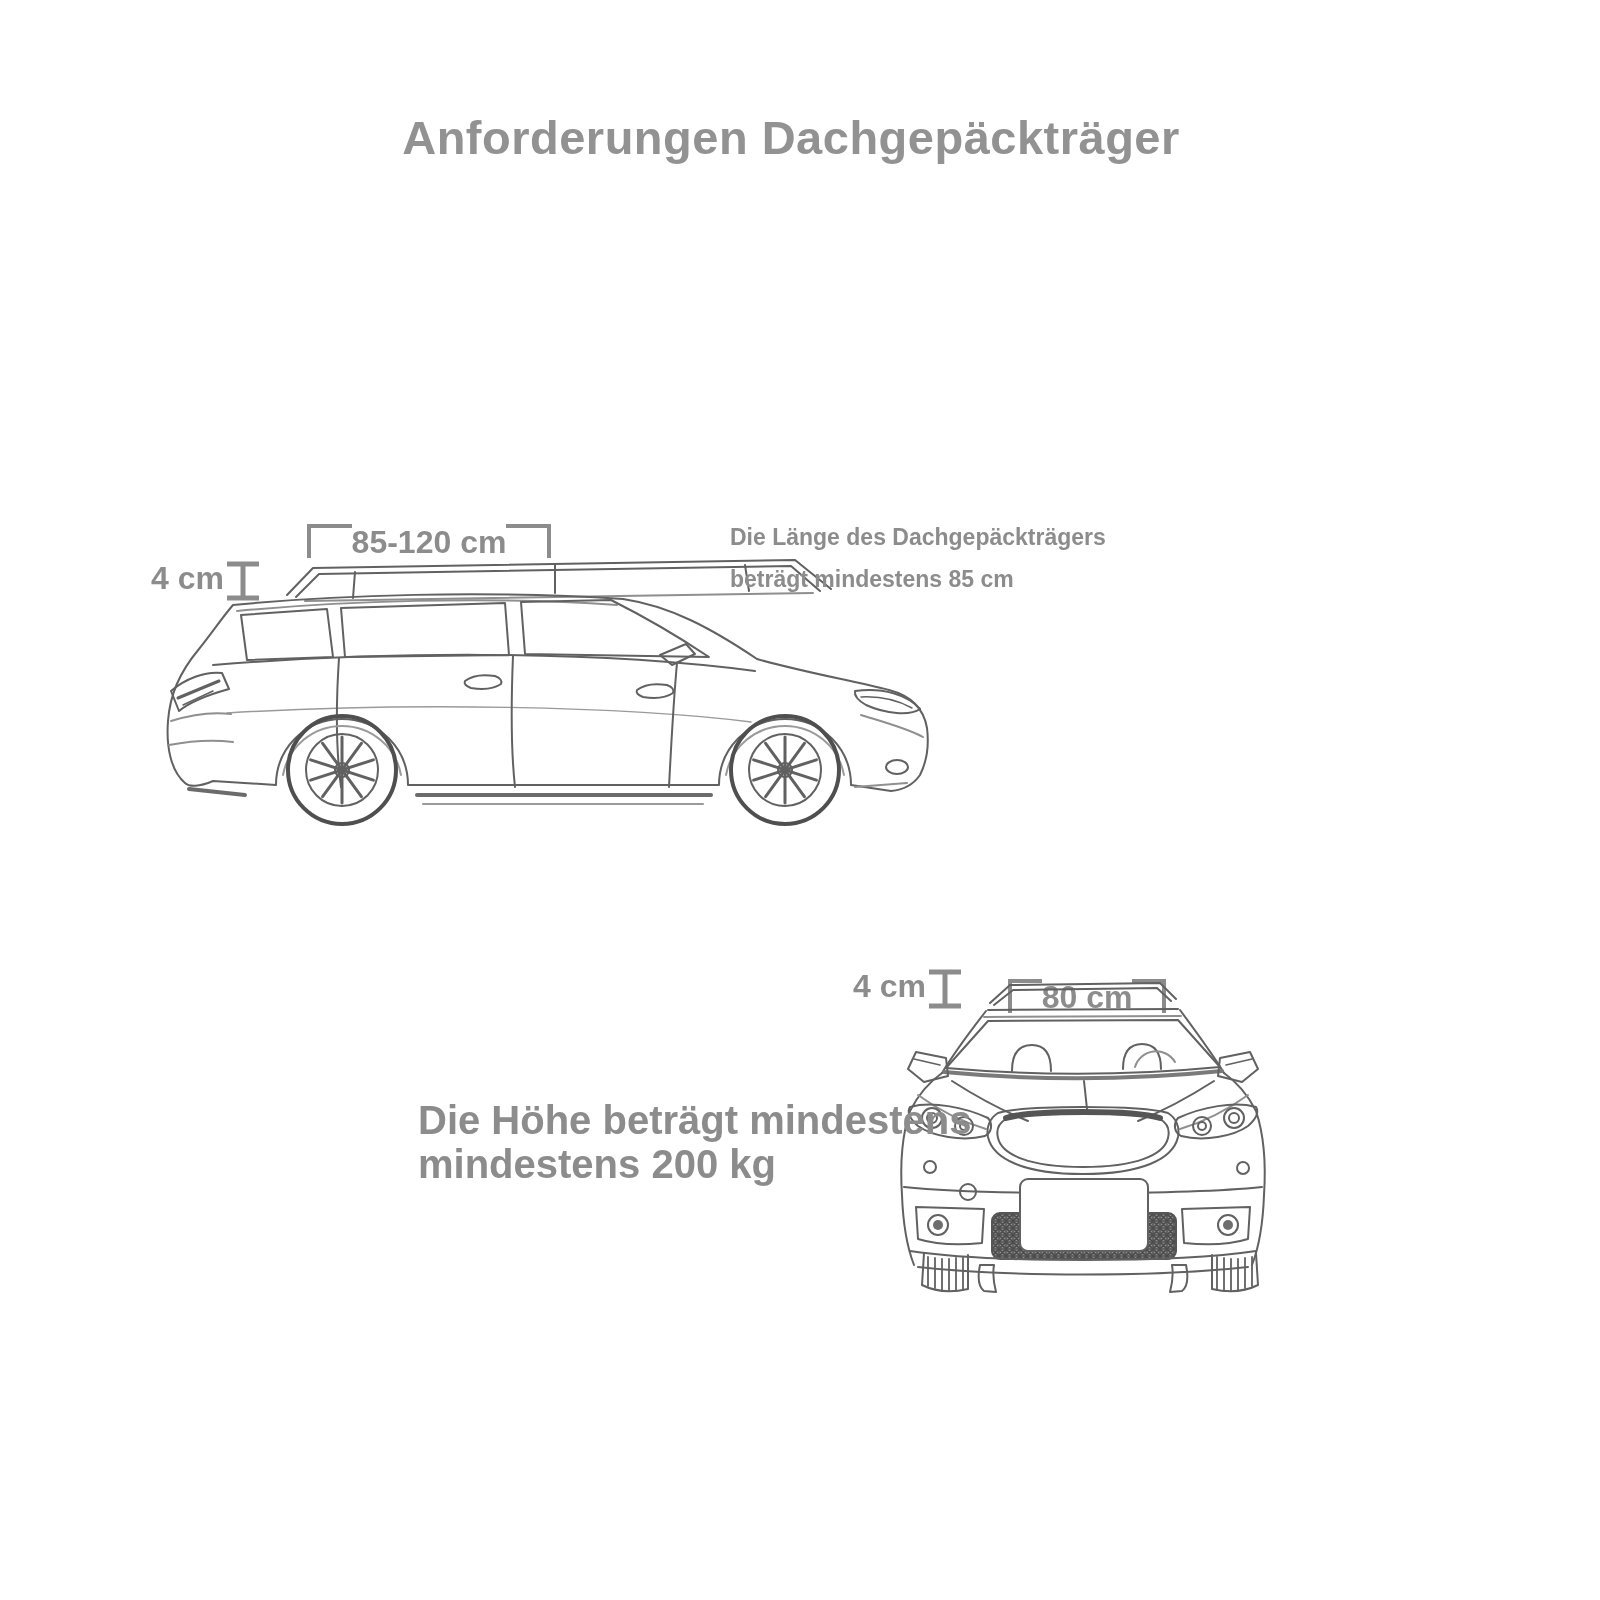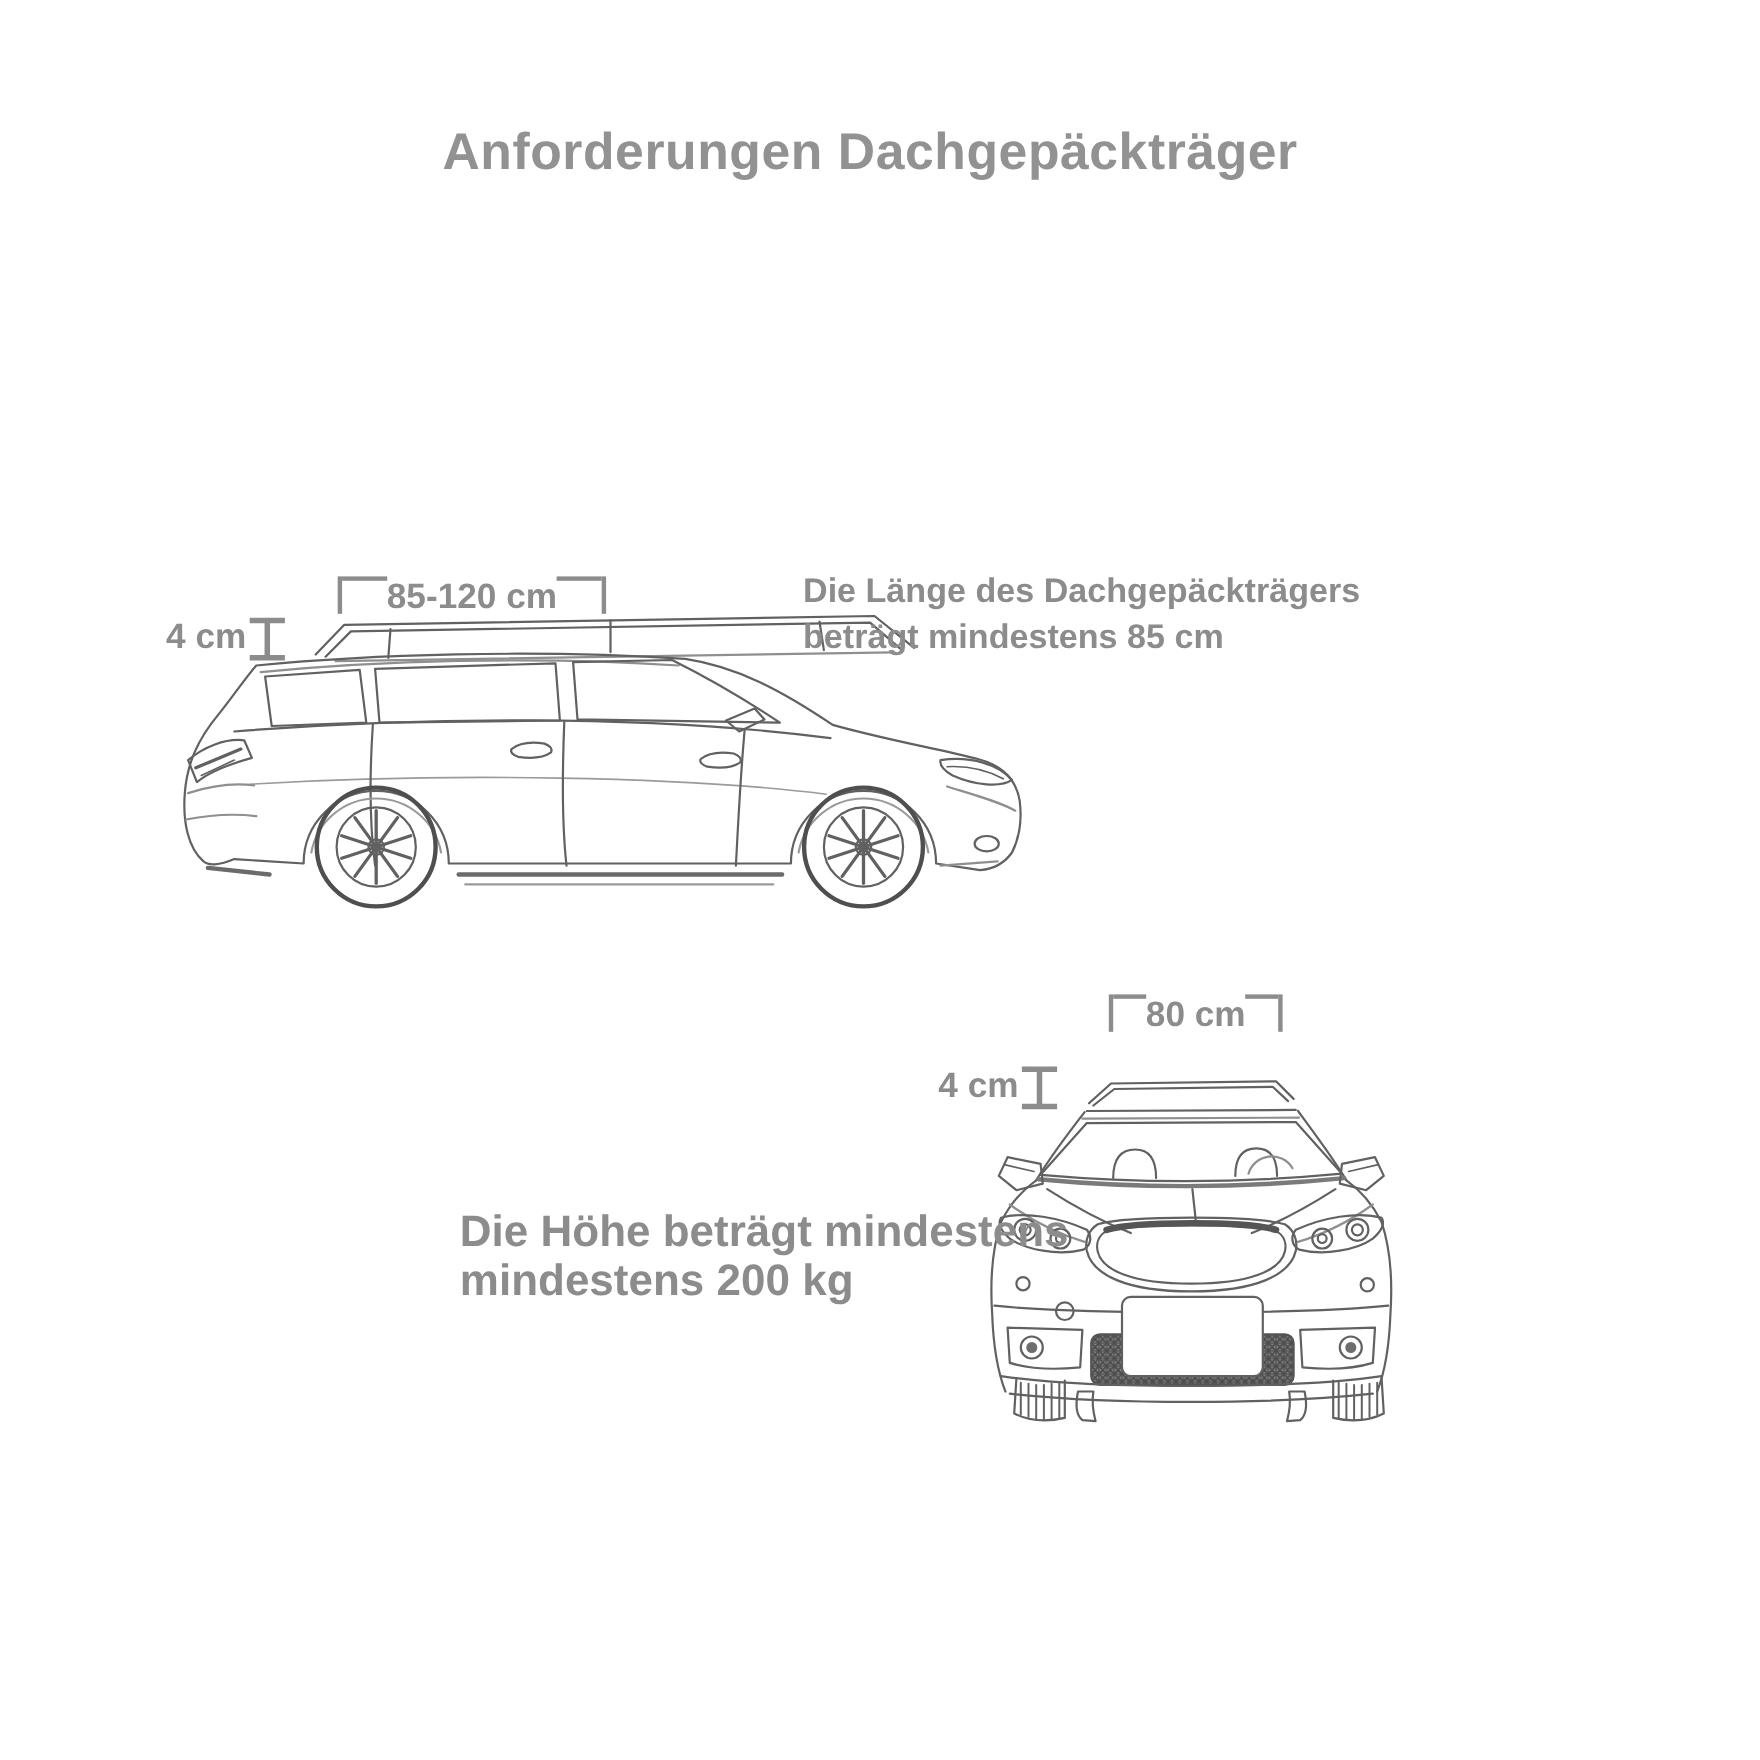--- a/index.html
+++ b/index.html
@@ -5,21 +5,21 @@
   html,body{margin:0;padding:0;background:#fff;}
   .canvas{
     position:relative;width:1600px;height:1600px;background:#ffffff;overflow:hidden;
     font-family:"Liberation Sans", sans-serif;
   }
   .title{
     position:absolute;top:110px;left:0;width:1510px;text-align:center;
     font-size:47px;font-weight:bold;color:#929292;letter-spacing:0.5px;white-space:nowrap;margin-left:36px;
   }
   .note{position:absolute;font-weight:bold;color:#8c8c8c;}
-  .note-side{left:730px;top:516px;font-size:31px;line-height:42px;}
+  .note-side{left:730px;top:516px;font-size:23px;line-height:42px;}
   .note-front{left:418px;top:1098px;font-size:40px;line-height:44px;}
   .dim{position:absolute;display:flex;align-items:flex-start;color:#8c8c8c;font-weight:bold;}
   .dim-h{gap:0;}
   .dim-text{font-size:32px;white-space:nowrap;}
   .tick{width:4px;height:34px;background:#8c8c8c;flex:0 0 auto;}
   .dimline{height:4px;background:#8c8c8c;flex:1 1 auto;}
   .sp{flex:0 0 auto;}
   .gauge{display:block;}
   .car{position:absolute;}
 </style>
@@ -135,21 +135,21 @@
     </svg>
 
     <div class="note note-side">
       <div>Die Länge des Dachgepäckträgers</div>
       <div>beträgt mindestens 85 cm</div>
     </div>
   </div>
 
   <div>
 
-    <div class="dim" style="left:1008px;top:904px;width:158px;height:40px;">
+    <div class="dim" style="left:1008px;top:979px;width:158px;height:40px;">
       <span class="tick"></span>
       <span class="dimline"></span>
       <span class="dim-text sp">80 cm</span>
       <span class="dimline"></span>
       <span class="tick"></span>
     </div>
 
     <div class="dim dim-h" style="left:853px;top:968px;">
       <span class="dim-text">4 cm</span>
       <svg class="gauge" width="38" height="42" viewBox="0 0 38 42">

